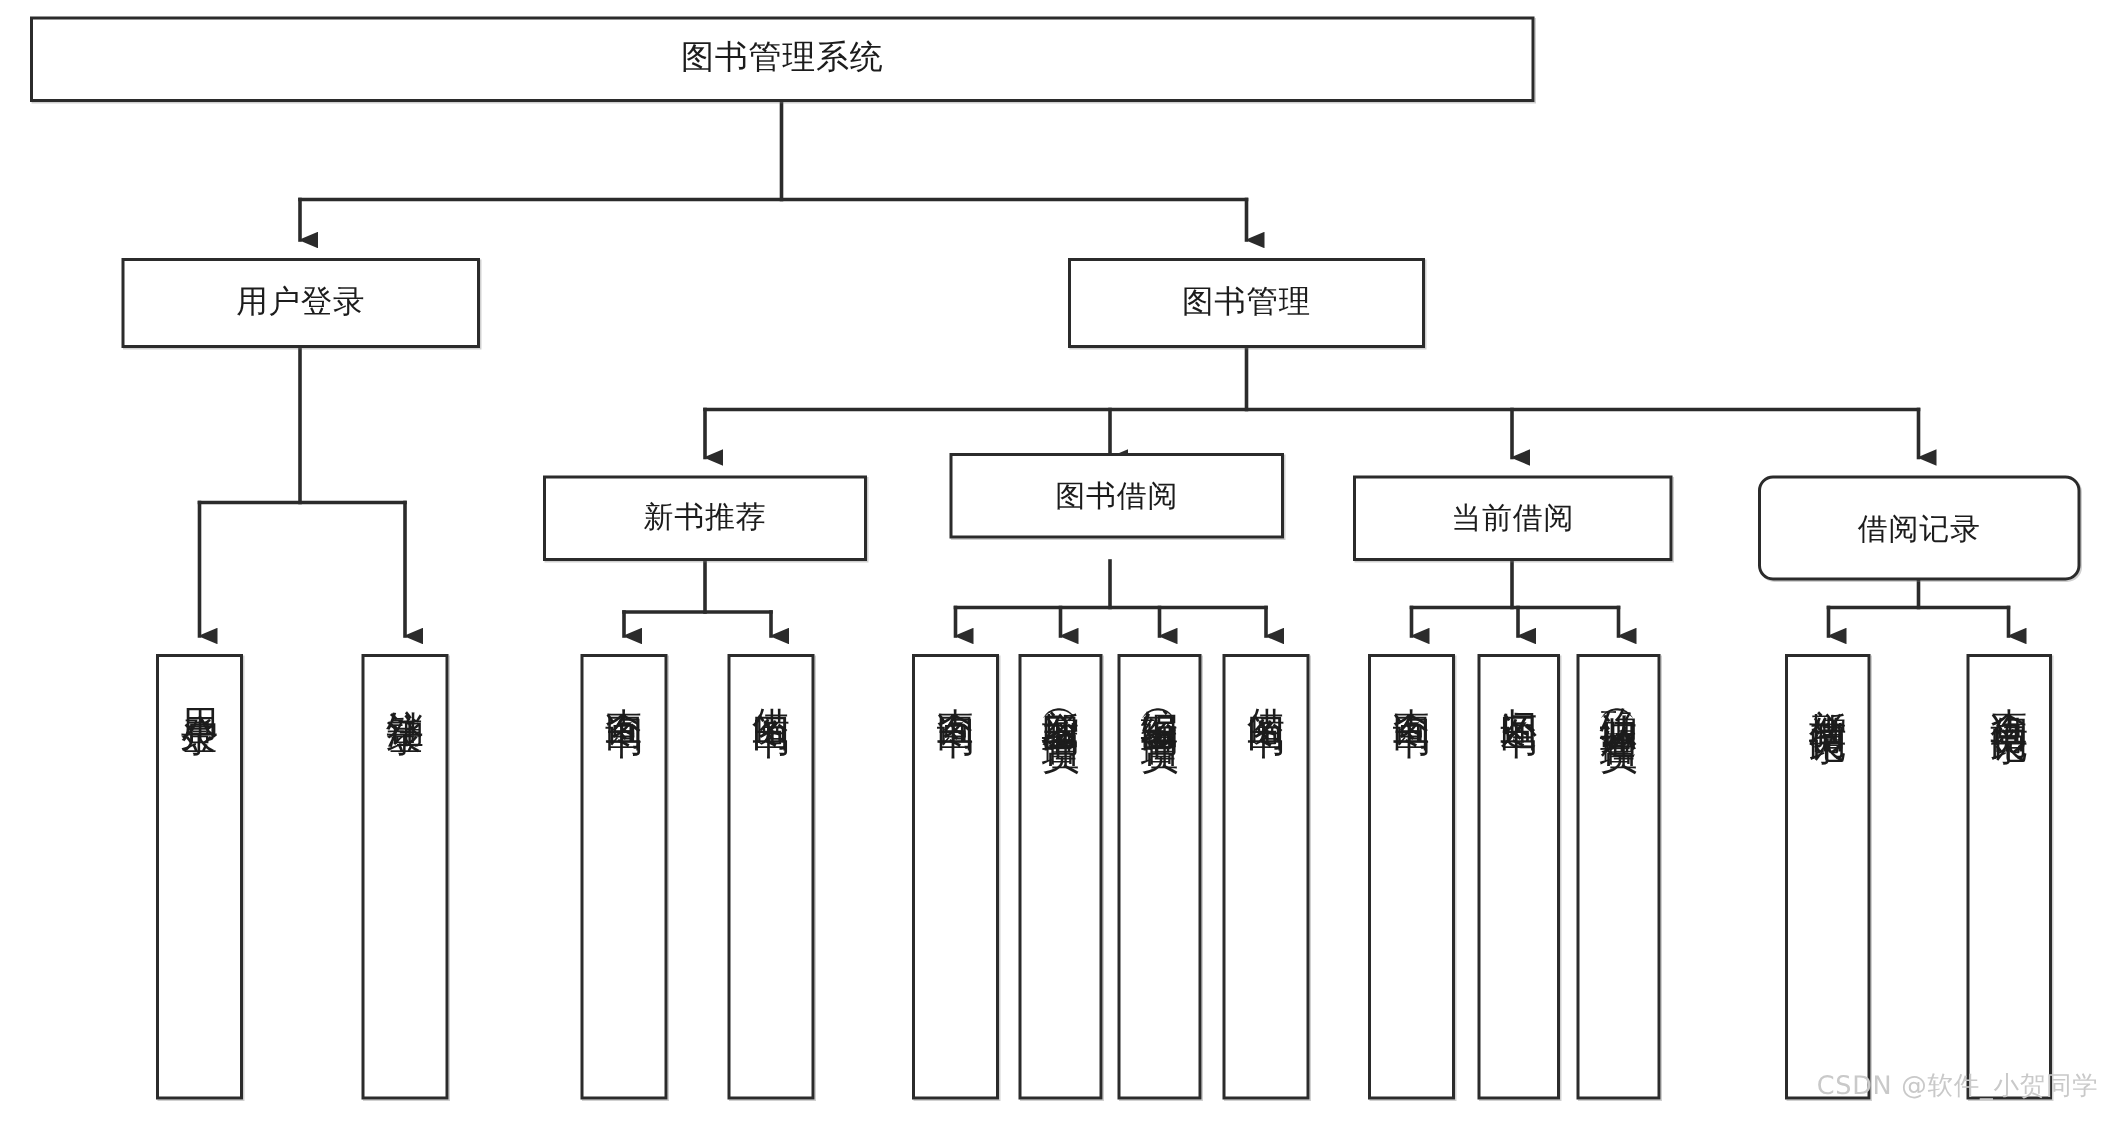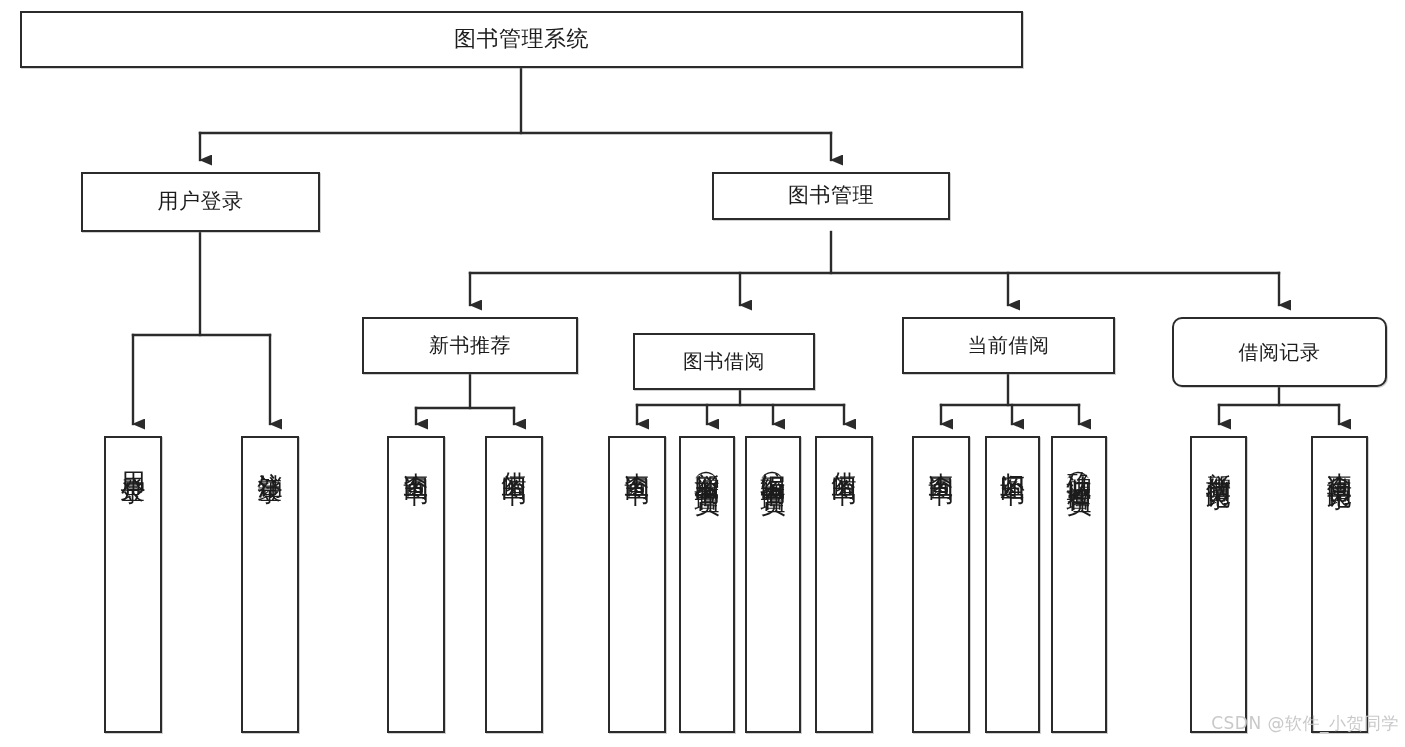--- a/index.html
+++ b/index.html
@@ -131,28 +131,28 @@
     </g>
   </svg>
 
   <div class="node horiz root" style="left:20px; top:11px; width:1003px; height:57px;">
     <span class="node-label">图书管理系统</span>
   </div>
 
   <div class="node horiz tier2" style="left:81px; top:172px; width:239px; height:60px;">
     <span class="node-label">用户登录</span>
   </div>
-  <div class="node horiz tier2" style="left:712px; top:172px; width:238px; height:48px;">
+  <div class="node horiz tier2" style="left:712px; top:172px; width:238px; height:60px;">
     <span class="node-label">图书管理</span>
   </div>
 
   <div class="node horiz tier3" style="left:362px; top:317px; width:216px; height:57px;font-family:Liberation Serif, serif;">
     <span class="node-label">新书推荐</span>
   </div>
-  <div class="node horiz tier3" style="left:633px; top:333px; width:182px; height:57px;">
+  <div class="node horiz tier3" style="left:633px; top:302px; width:223px; height:57px;">
     <span class="node-label">图书借阅</span>
   </div>
   <div class="node horiz tier3" style="left:902px; top:317px; width:213px; height:57px;">
     <span class="node-label">当前借阅</span>
   </div>
   <div class="node horiz tier3" style="left:1172px; top:317px; width:215px; height:70px;border-radius:10px;">
     <span class="node-label">借阅记录</span>
   </div>
 
   <div class="node vert" style="left:104px; top:436px; width:58px; height:297px;">

